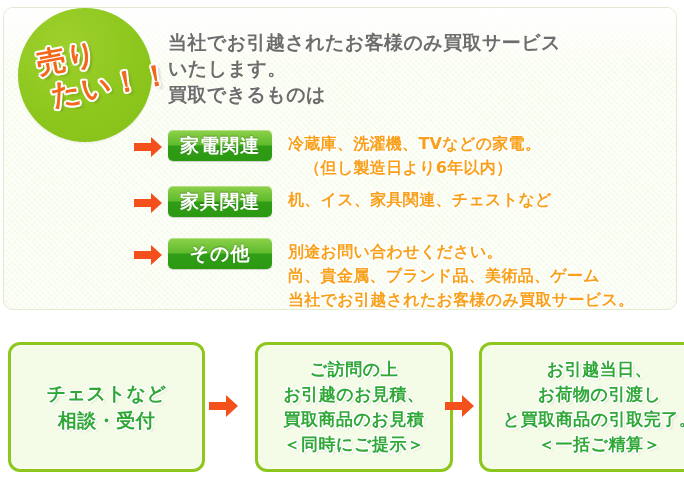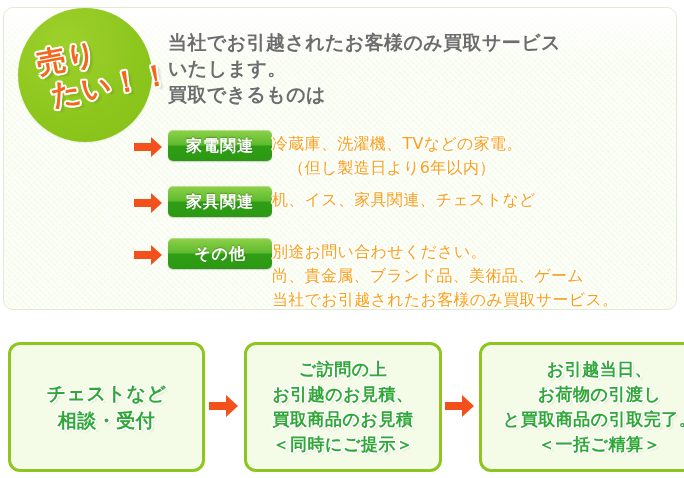--- a/index.html
+++ b/index.html
@@ -115,31 +115,32 @@
   .tag-btn {
     flex: 0 0 auto;
     width: 104px;
     height: 31px;
     margin-left: 4px;
     border-radius: 5px;
     background: linear-gradient(to bottom, #8ed14a 0%, #5fbb2e 48%, #2f9d15 52%, #2b9a12 100%);
     box-shadow: 0 1px 1px rgba(0,0,0,0.18), inset 0 1px 0 rgba(255,255,255,0.35);
     color: #ffffff;
     font-weight: bold;
-    font-size: 16px;
+    font-size: 19px;
     line-height: 31px;
     text-align: center;
     letter-spacing: 1px;
     text-shadow: 0 -1px 1px rgba(0,0,0,0.25);
     box-sizing: border-box;
   }
 
   .row-desc {
+    margin-left: 16px;
     color: #f9a01b;
-    font-weight: normal;
+    font-weight: bold;
     font-size: 16px;
     line-height: 24px;
     white-space: pre;
     letter-spacing: 0.3px;
     text-shadow:
       1.5px 0 0 #fff, -1.5px 0 0 #fff, 0 1.5px 0 #fff, 0 -1.5px 0 #fff,
       1px 1px 0 #fff, -1px 1px 0 #fff, 1px -1px 0 #fff, -1px -1px 0 #fff;
     padding-top: 2px;
   }
 
@@ -158,21 +159,21 @@
     box-sizing: border-box;
     border: 3px solid #8dc71e;
     border-radius: 12px;
     background: #f4fbe6;
     display: flex;
     align-items: center;
     justify-content: center;
     box-shadow: inset 0 0 0 1px rgba(255,255,255,0.6);
   }
   .flow-box-1 { left: 8px;   width: 197px; }
-  .flow-box-2 { left: 244px; width: 198px; }
+  .flow-box-2 { left: 255px; width: 198px; }
   .flow-box-3 { left: 479px; width: 233px; padding-left: 8px; }
 
   .flow-text {
     color: #2fa836;
     font-weight: bold;
     font-size: 19px;
     line-height: 27px;
     text-align: center;
     white-space: pre;
     letter-spacing: 0.5px;

